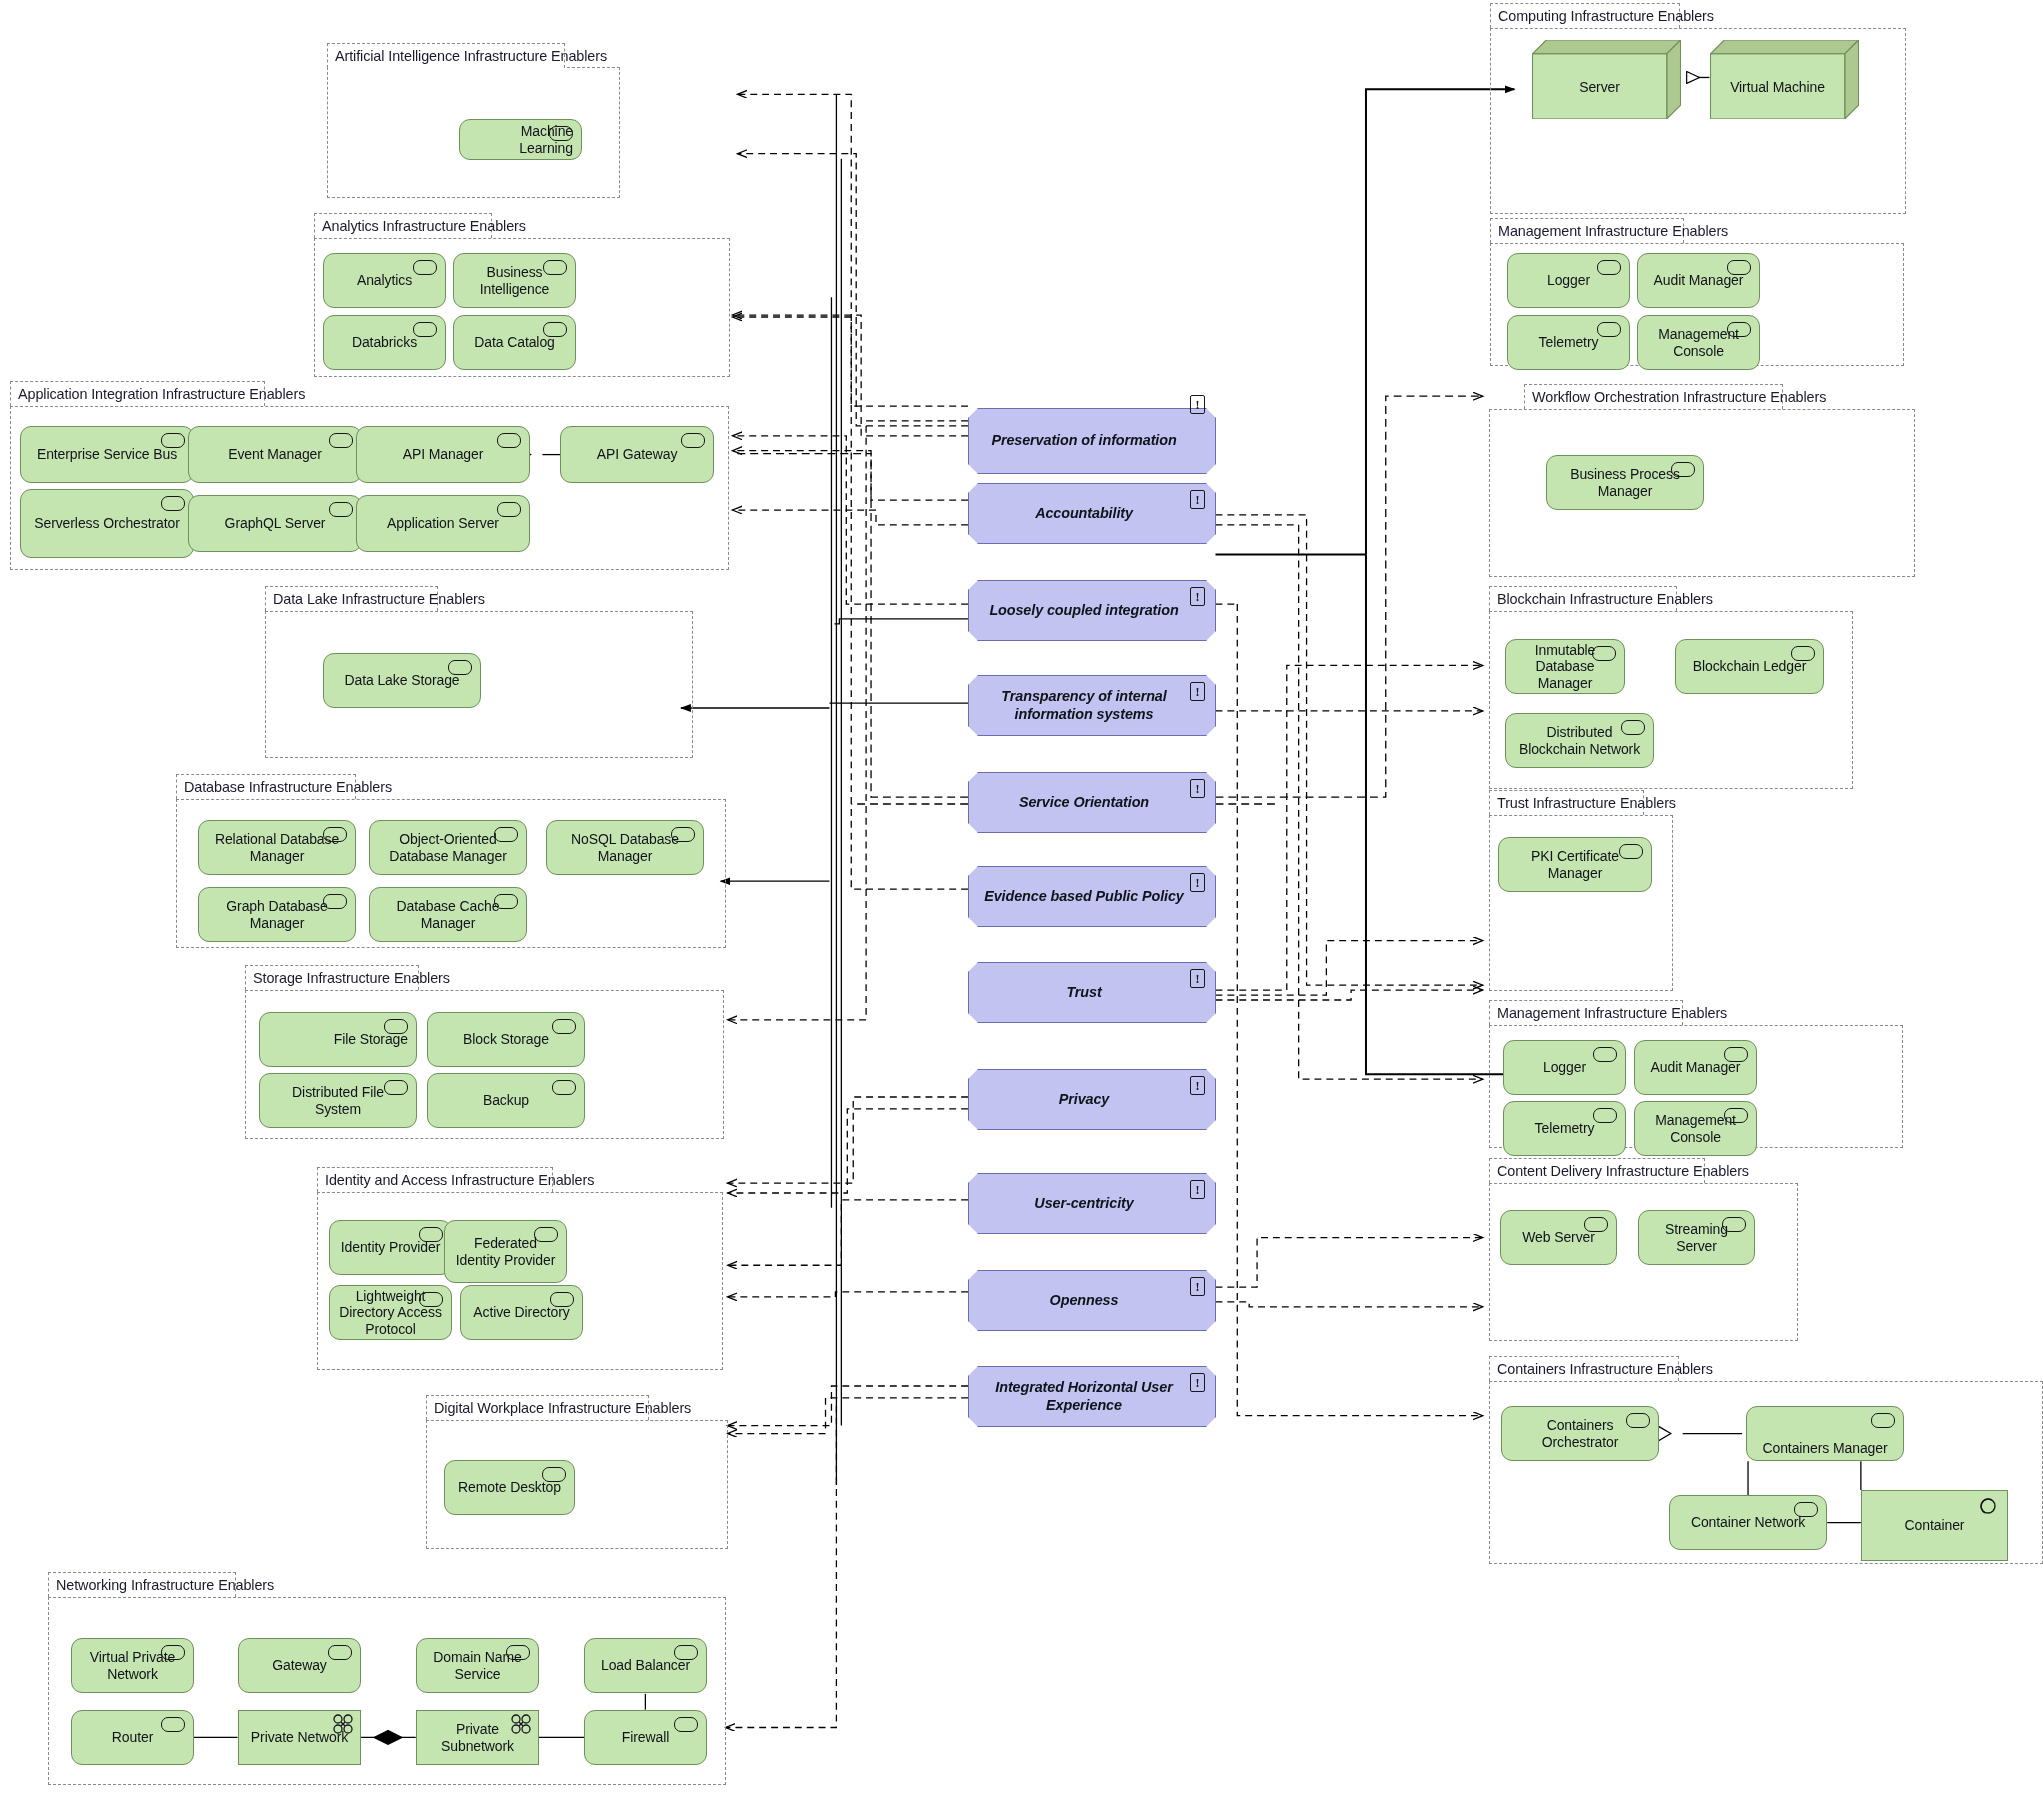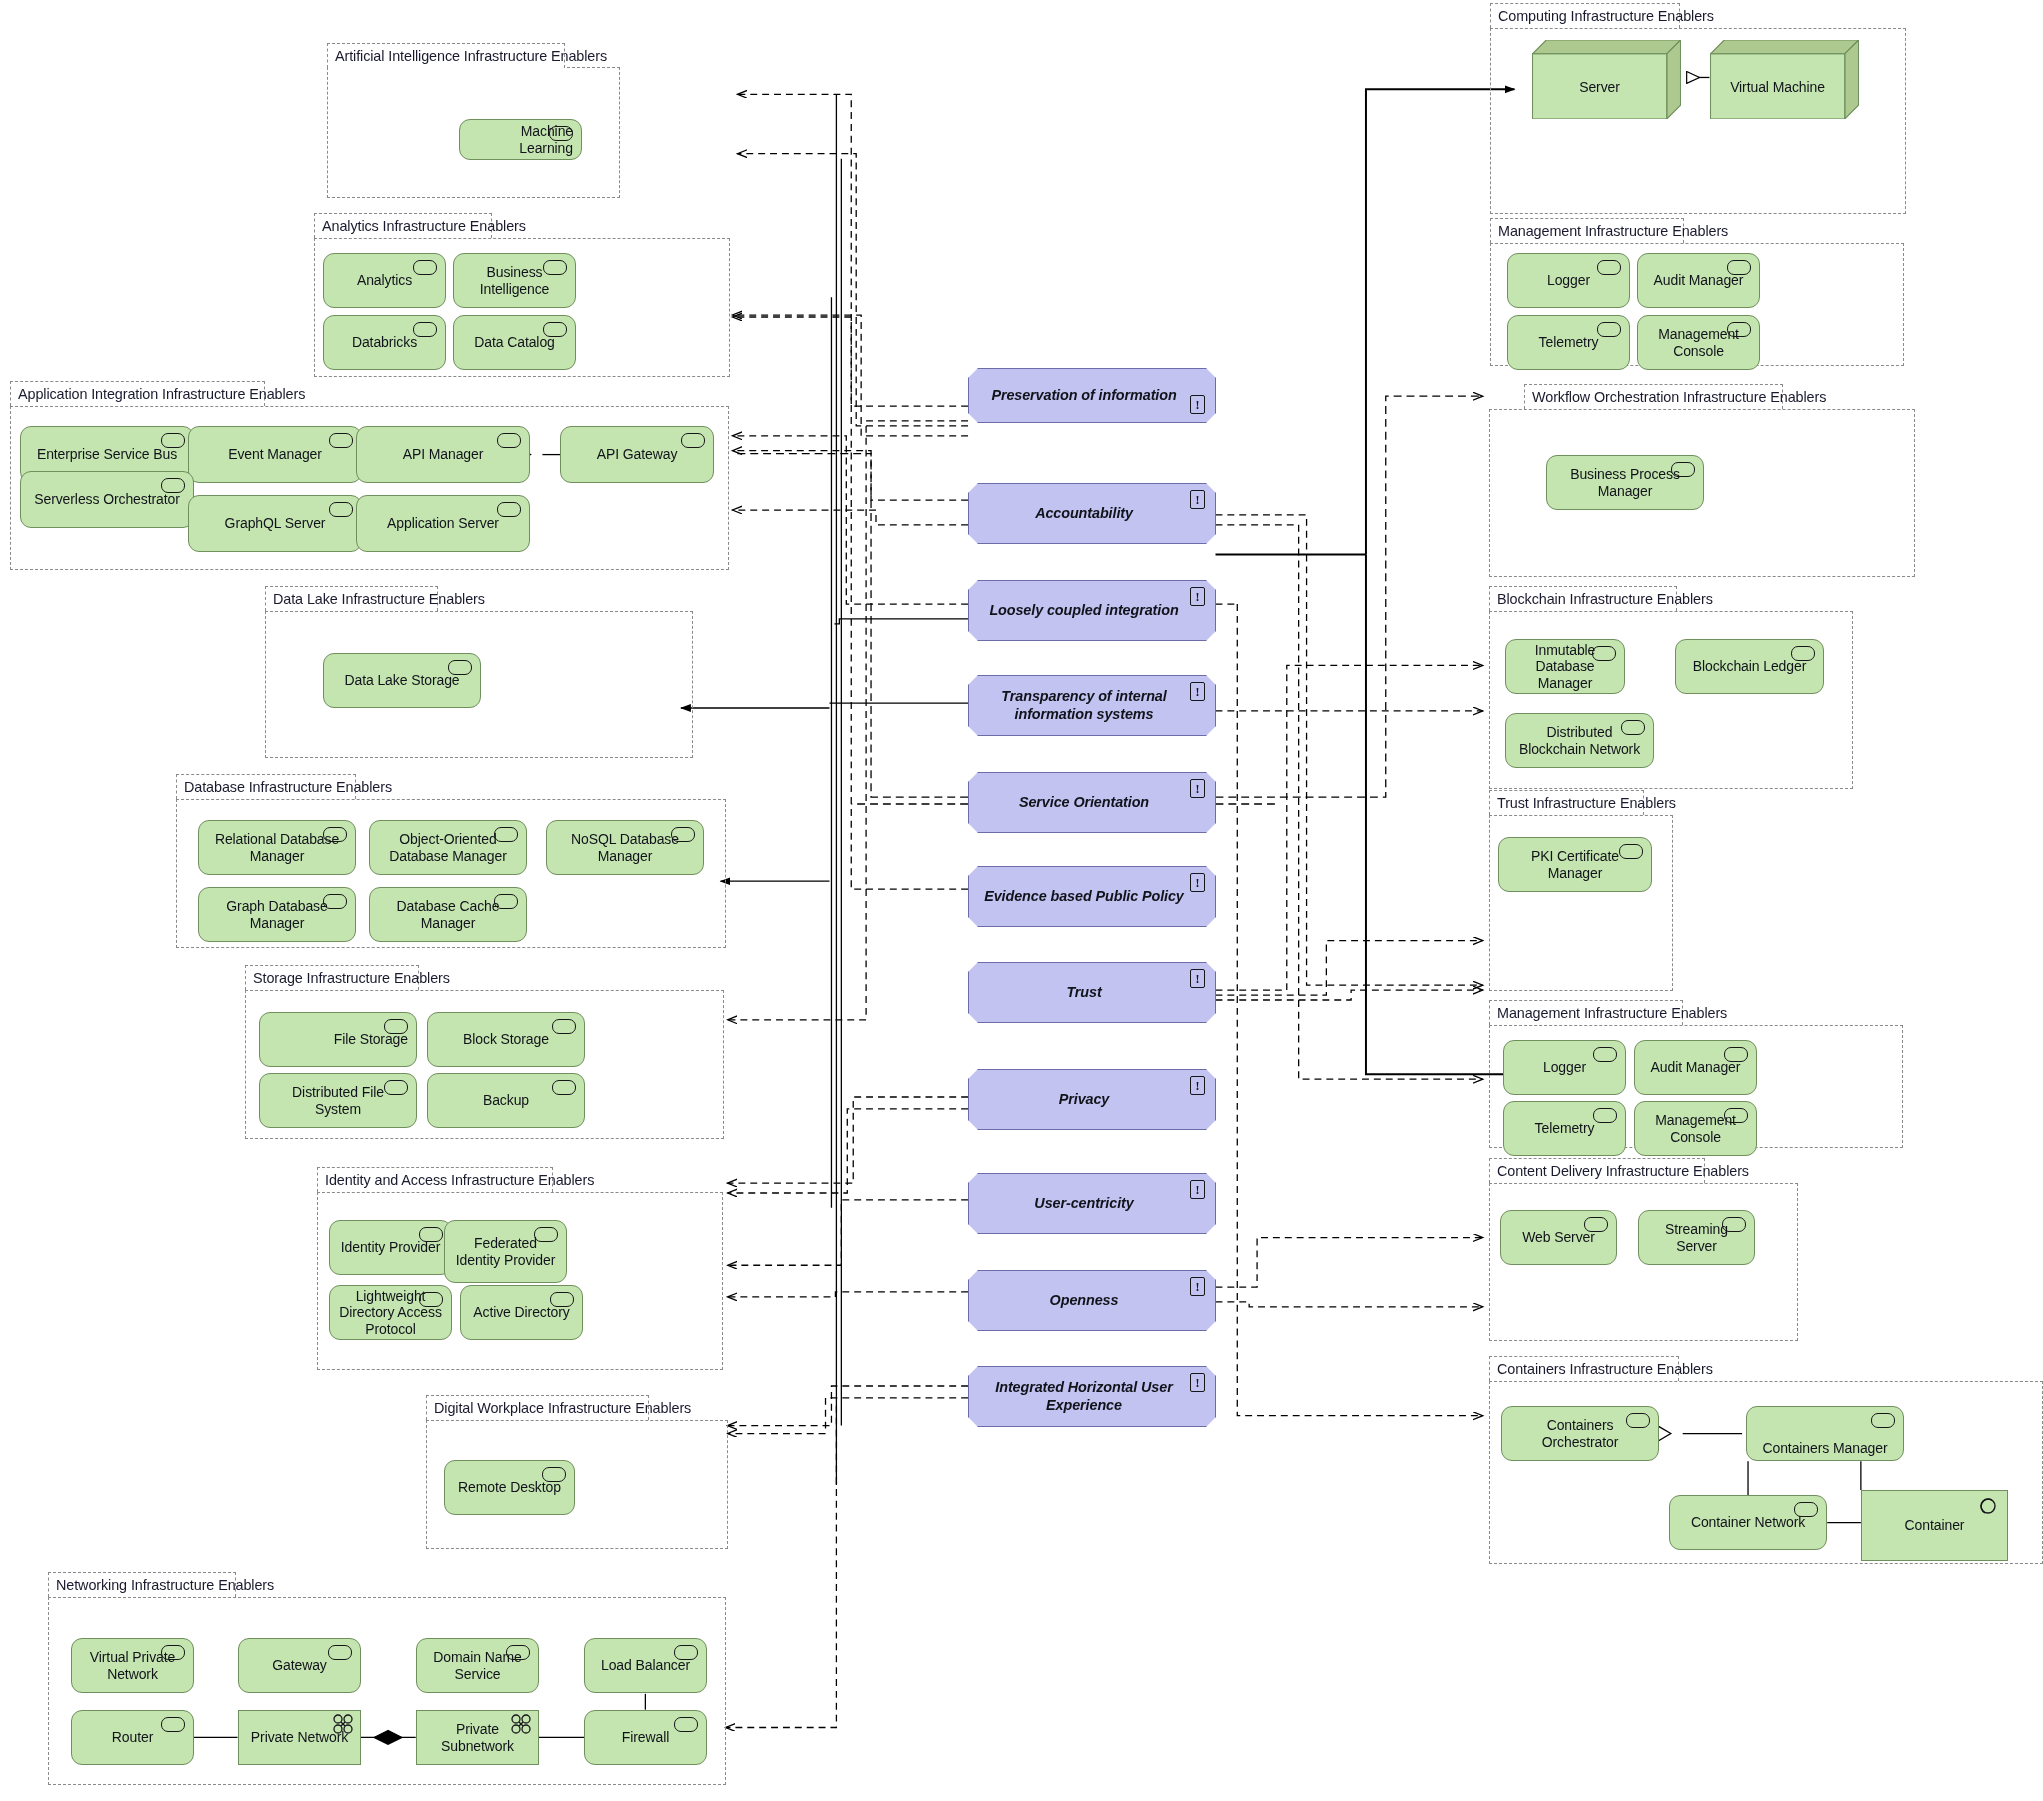--- a/index.html
+++ b/index.html
@@ -288,21 +288,21 @@
       <div class="badge badge-node"></div>
     </div>
     <div class="node" style="left: 356px; top: 426px; width: 174px; height: 57px;">
       <div class="lbl">API Manager</div>
       <div class="badge badge-node"></div>
     </div>
     <div class="node" style="left: 560px; top: 426px; width: 154px; height: 57px;">
       <div class="lbl">API Gateway</div>
       <div class="badge badge-node"></div>
     </div>
-    <div class="node" style="left: 20px; top: 471px; width: 174px; height: 57px; text-align: center;">
+    <div class="node" style="left: 20px; top: 489px; width: 174px; height: 69px; text-align: center;">
       <div class="lbl">Serverless Orchestrator</div>
       <div class="badge badge-node"></div>
     </div>
     <div class="node" style="left: 188px; top: 495px; width: 174px; height: 57px;">
       <div class="lbl">GraphQL Server</div>
       <div class="badge badge-node"></div>
     </div>
     <div class="node" style="left: 356px; top: 495px; width: 174px; height: 57px;">
       <div class="lbl">Application Server</div>
       <div class="badge badge-node"></div>
@@ -561,21 +561,21 @@
       <div class="lbl">Container Network</div>
       <div class="badge badge-node"></div>
     </div>
     <div class="node square" style="left: 1861px; top: 1490px; width: 147px; height: 71px;">
       <div class="lbl">Container</div>
       <div class="badge badge-art"><svg width="20" height="20" viewBox="0 0 20 20">
           <circle cx="10" cy="10" r="7" fill="none" stroke="#17171a" stroke-width="1.4"></circle>
           <path d="M14,4 A7,7 0 0,0 7,17" fill="none" stroke="#17171a" stroke-width="1.4"></path>
         </svg></div>
     </div>
-    <div class="principle" style="left: 968px; top: 368px; width: 248px; height: 55px;">
+    <div class="principle" style="left: 968px; top: 408px; width: 248px; height: 66px;">
       <div class="lbl">Preservation of information</div>
     </div>
     <div class="badge-principle" style="position: absolute; left: 1190px; top: 395px; z-index: 6;">!</div>
     <div class="principle" style="left: 968px; top: 483px; width: 248px; height: 61px;">
       <div class="lbl">Accountability</div>
     </div>
     <div class="badge-principle" style="position: absolute; left: 1190px; top: 490px; z-index: 6;">!</div>
     <div class="principle" style="left: 968px; top: 580px; width: 248px; height: 61px;">
       <div class="lbl">Loosely coupled integration</div>
     </div>

